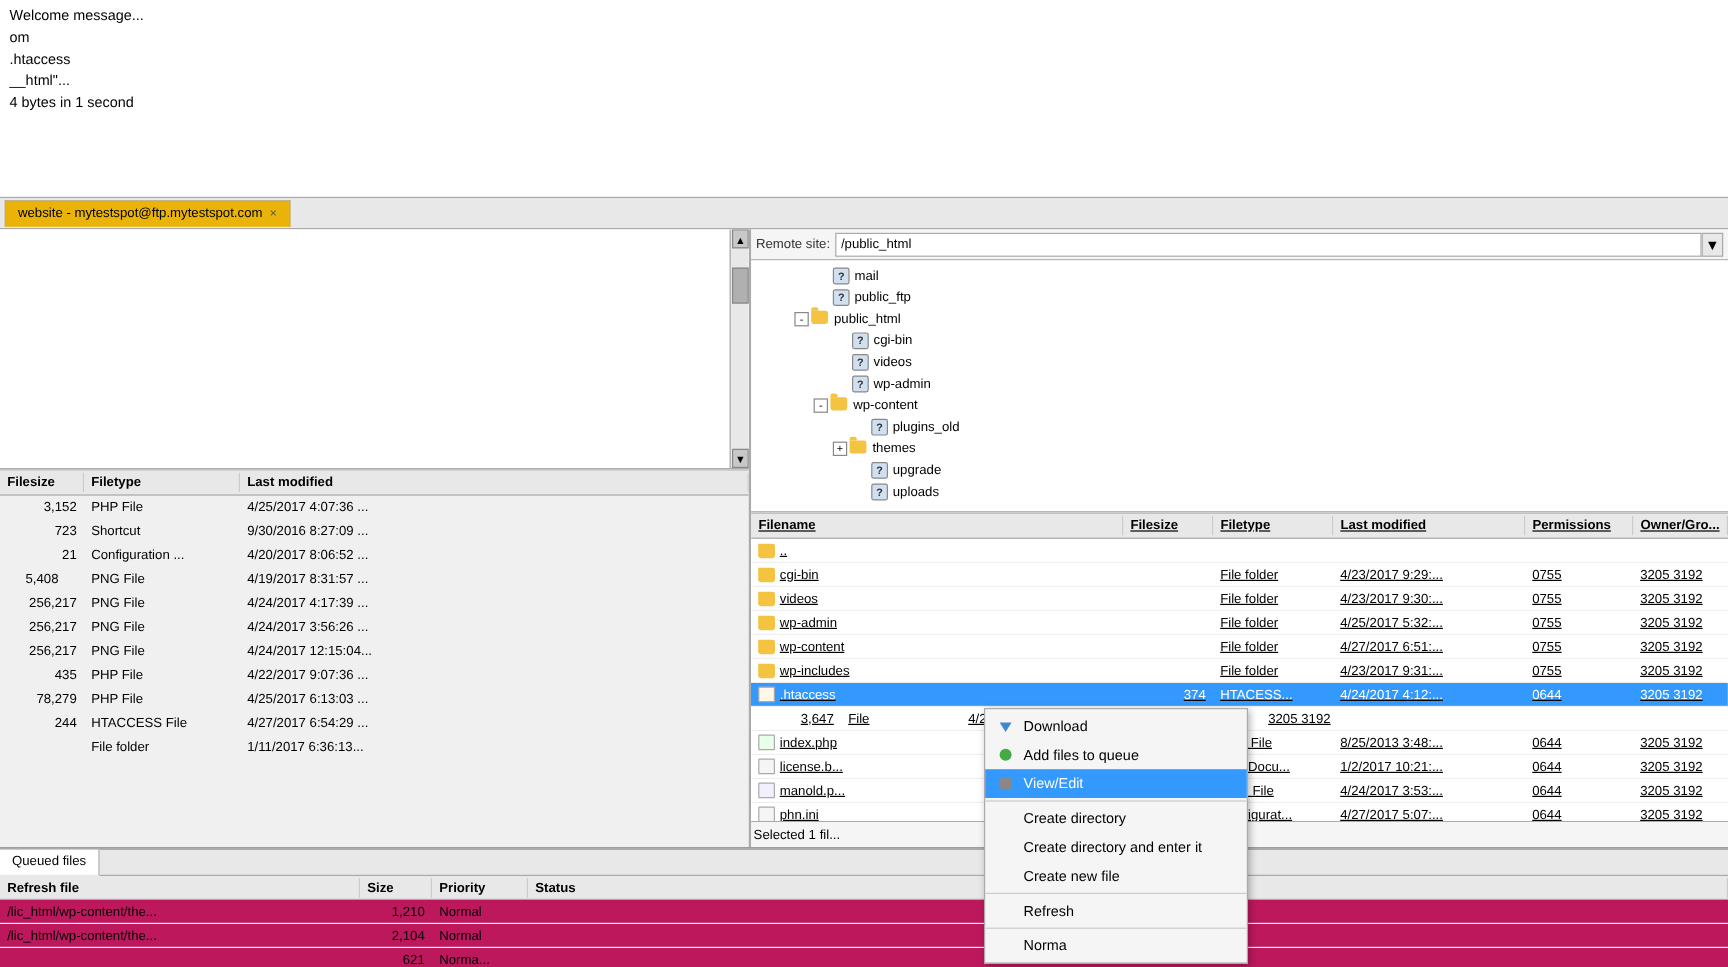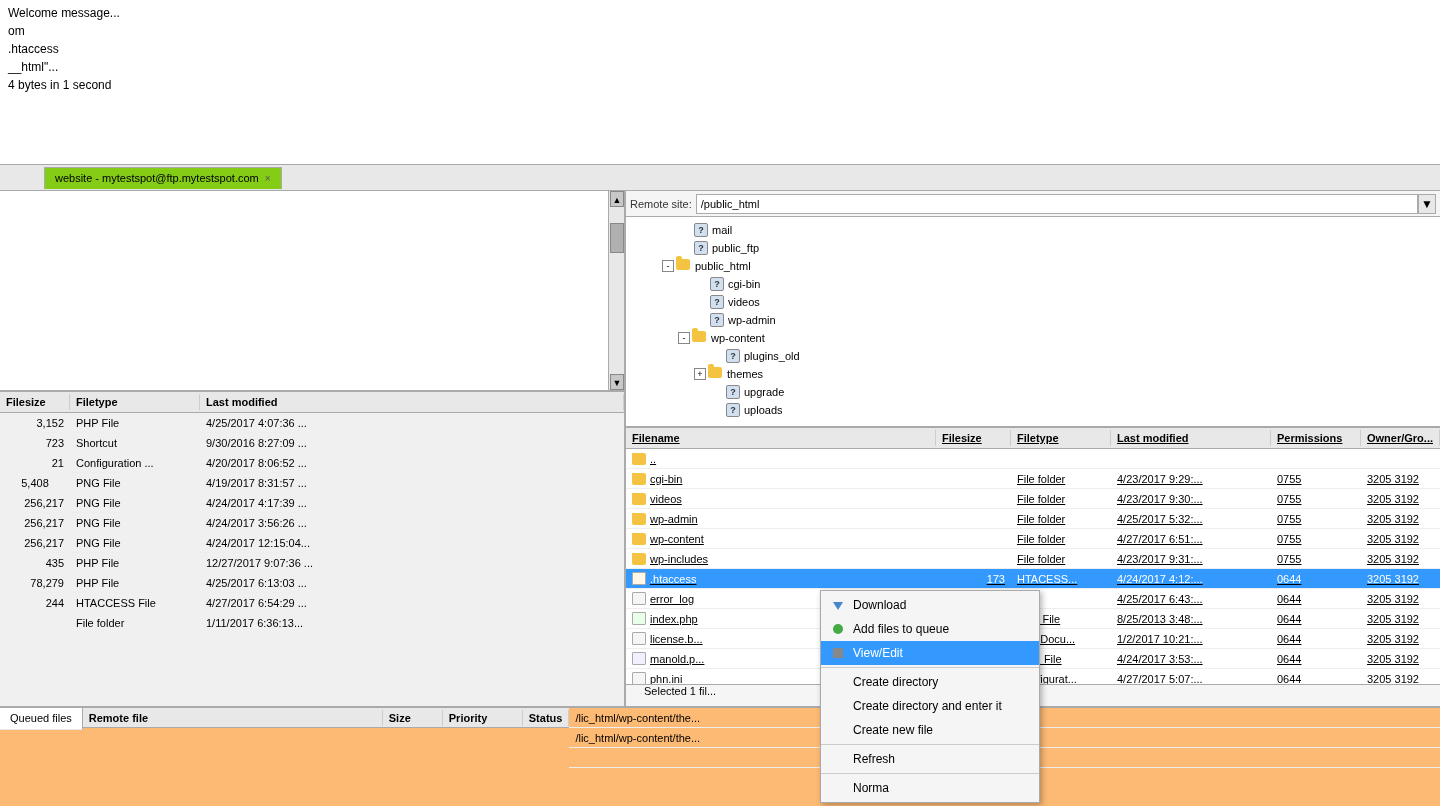--- a/index.html
+++ b/index.html
@@ -37,31 +37,30 @@
     .tab-bar {
       background: #e8e8e8;
       border-bottom: 1px solid #aaa;
       display: flex;
       align-items: center;
       height: 26px;
       padding: 0 4px;
     }
 
     .tab-item {
-      background: #84cc16;
+      background: #eab308;
       border: 1px solid #aaa;
       border-bottom: none;
       padding: 3px 10px;
       font-size: 11px;
       display: flex;
       align-items: center;
       gap: 6px;
       height: 22px;
       cursor: pointer;
-      margin-left: 40px;
     }
 
     .tab-close {
       font-size: 10px;
       color: #555;
       cursor: pointer;
     }
 
     
     .main-pane {
@@ -287,31 +286,32 @@
       background: #3399ff;
       color: #fff;
     }
 
     
     .status-bar {
       display: flex;
       background: #f5f5f5;
       border-top: 1px solid #aaa;
       height: 22px;
-      align-items: flex-start;
-      padding: 0 18px;
+      align-items: center;
+      padding: 0 2px;
       font-size: 11px;
     }
 
     
     .queue-area {
       height: 100px;
-      background: #fdba74;
+      background: #be185d;
       border-top: 2px solid #aaa;
       display: flex;
+      flex-direction: column;
     }
 
     .queue-header {
       display: flex;
       background: #e8e8e8;
       border-bottom: 1px solid #aaa;
       height: 22px;
       align-items: center;
     }
 
@@ -493,21 +493,21 @@
     <div class="td-cell" style="flex:1">4/24/2017 3:56:26 ...</div>
   </div>
               <div class="table-row">
     <div class="td-cell" style="width:70px; text-align:right">256,217</div>
     <div class="td-cell" style="width:130px">PNG File</div>
     <div class="td-cell" style="flex:1">4/24/2017 12:15:04...</div>
   </div>
               <div class="table-row">
     <div class="td-cell" style="width:70px; text-align:right">435</div>
     <div class="td-cell" style="width:130px">PHP File</div>
-    <div class="td-cell" style="flex:1">12/27/2017 9:07:36 ...</div>
+    <div class="td-cell" style="flex:1">4/22/2017 9:07:36 ...</div>
   </div>
               <div class="table-row">
     <div class="td-cell" style="width:70px; text-align:right">78,279</div>
     <div class="td-cell" style="width:130px">PHP File</div>
     <div class="td-cell" style="flex:1">4/25/2017 6:13:03 ...</div>
   </div>
               <div class="table-row">
     <div class="td-cell" style="width:70px; text-align:right">244</div>
     <div class="td-cell" style="width:130px">HTACCESS File</div>
     <div class="td-cell" style="flex:1">4/27/2017 6:54:29 ...</div>
@@ -696,28 +696,27 @@
               <div class="right-table-row">
     <div class="td-cell" style="width:310px;display:flex;align-items:center;"><span style="display:inline-block;width:14px;height:12px;background:#f5c342;border-radius:0 2px 2px 2px;margin-right:4px;flex-shrink:0;"></span>wp-includes</div>
     <div class="td-cell" style="width:75px;text-align:right"></div>
     <div class="td-cell" style="width:100px">File folder</div>
     <div class="td-cell" style="width:160px">4/23/2017 9:31:...</div>
     <div class="td-cell" style="width:90px">0755</div>
     <div class="td-cell" style="flex:1">3205 3192</div>
   </div>
               <div class="right-table-row selected">
     <div class="td-cell" style="width:310px;display:flex;align-items:center;"><span style="display:inline-block;width:14px;height:13px;background:#fff8e8;border:1px solid #aaa;border-radius:1px;margin-right:4px;flex-shrink:0;"></span>.htaccess</div>
-    <div class="td-cell" style="width:75px;text-align:right">173</div>
+    <div class="td-cell" style="width:75px;text-align:right">374</div>
     <div class="td-cell" style="width:100px">HTACESS...</div>
     <div class="td-cell" style="width:160px">4/24/2017 4:12:...</div>
     <div class="td-cell" style="width:90px">0644</div>
     <div class="td-cell" style="flex:1">3205 3192</div>
   </div>
               <div class="right-table-row">
-    <div class="td-cell" style="width:310px;display:flex;align-items:center;"><span style="display:inline-block;width:14px;height:13px;background:#f5f5f5;border:1px solid #aaa;border-radius:1px;margin-right:4px;flex-shrink:0;"></span>error_log</div>
     <div class="td-cell" style="width:75px;text-align:right">3,647</div>
     <div class="td-cell" style="width:100px">File</div>
     <div class="td-cell" style="width:160px">4/25/2017 6:43:...</div>
     <div class="td-cell" style="width:90px">0644</div>
     <div class="td-cell" style="flex:1">3205 3192</div>
   </div>
               <div class="right-table-row">
     <div class="td-cell" style="width:310px;display:flex;align-items:center;"><span style="display:inline-block;width:14px;height:13px;background:#e8ffe8;border:1px solid #aaa;border-radius:1px;margin-right:4px;flex-shrink:0;"></span>index.php</div>
     <div class="td-cell" style="width:75px;text-align:right">418</div>
     <div class="td-cell" style="width:100px">PHP File</div>
@@ -759,21 +758,21 @@
     </div>
   </div>
 
   <div class="queue-area">
     <div class="queue-header">
       <div class="queue-tab">
         <span>Queued files</span>
       </div>
     </div>
     <div class="queue-table-header">
-      <div class="th-cell" style="width:300px">Remote file</div>
+      <div class="th-cell" style="width:300px">Refresh file</div>
       <div class="th-cell" style="width:60px">Size</div>
       <div class="th-cell" style="width:80px">Priority</div>
       <div class="th-cell" style="flex:1">Status</div>
     </div>
     <div class="queue-rows" id="queue-rows">
         <div class="queue-row">
     <div class="td-cell" style="width:300px">/lic_html/wp-content/the...</div>
     <div class="td-cell" style="width:60px;text-align:right">1,210</div>
     <div class="td-cell" style="width:80px">Normal</div>
     <div class="td-cell" style="flex:1"></div>

